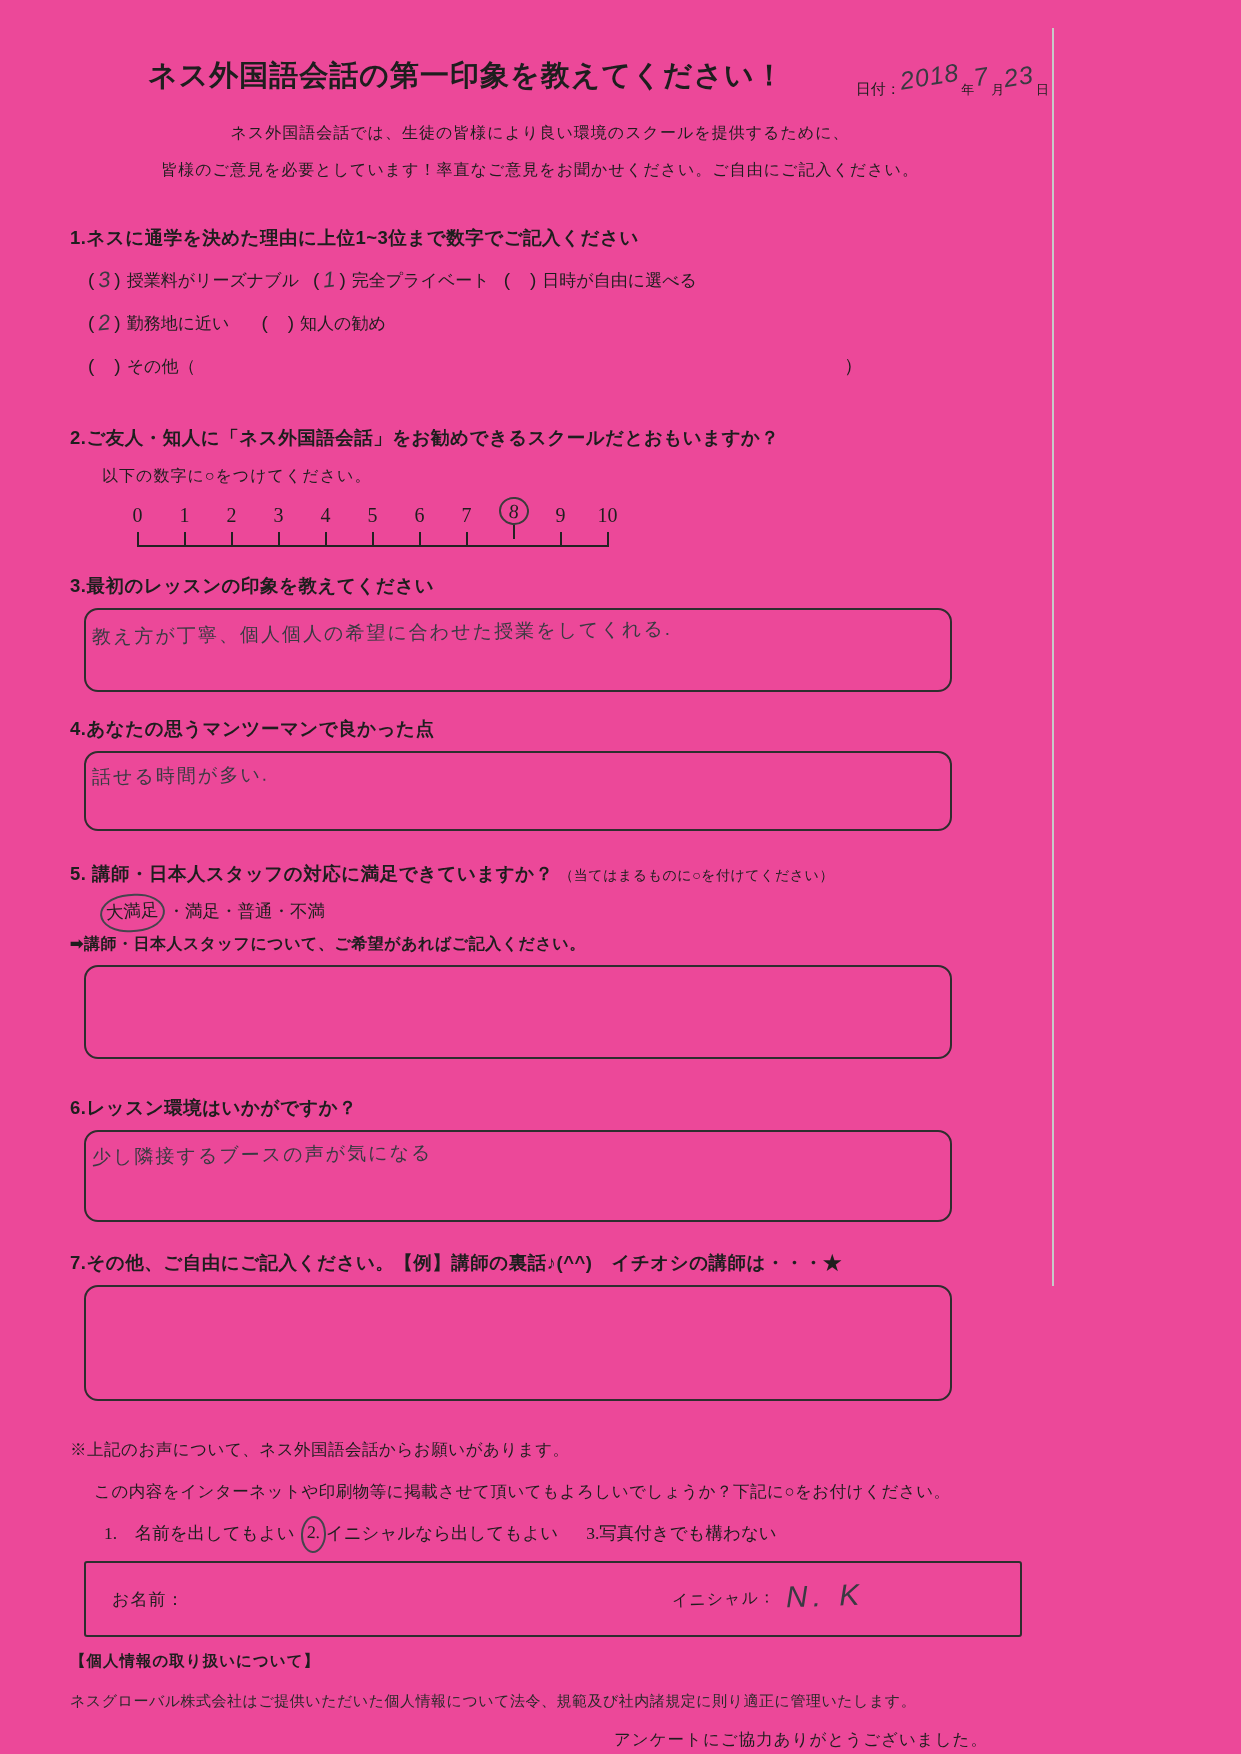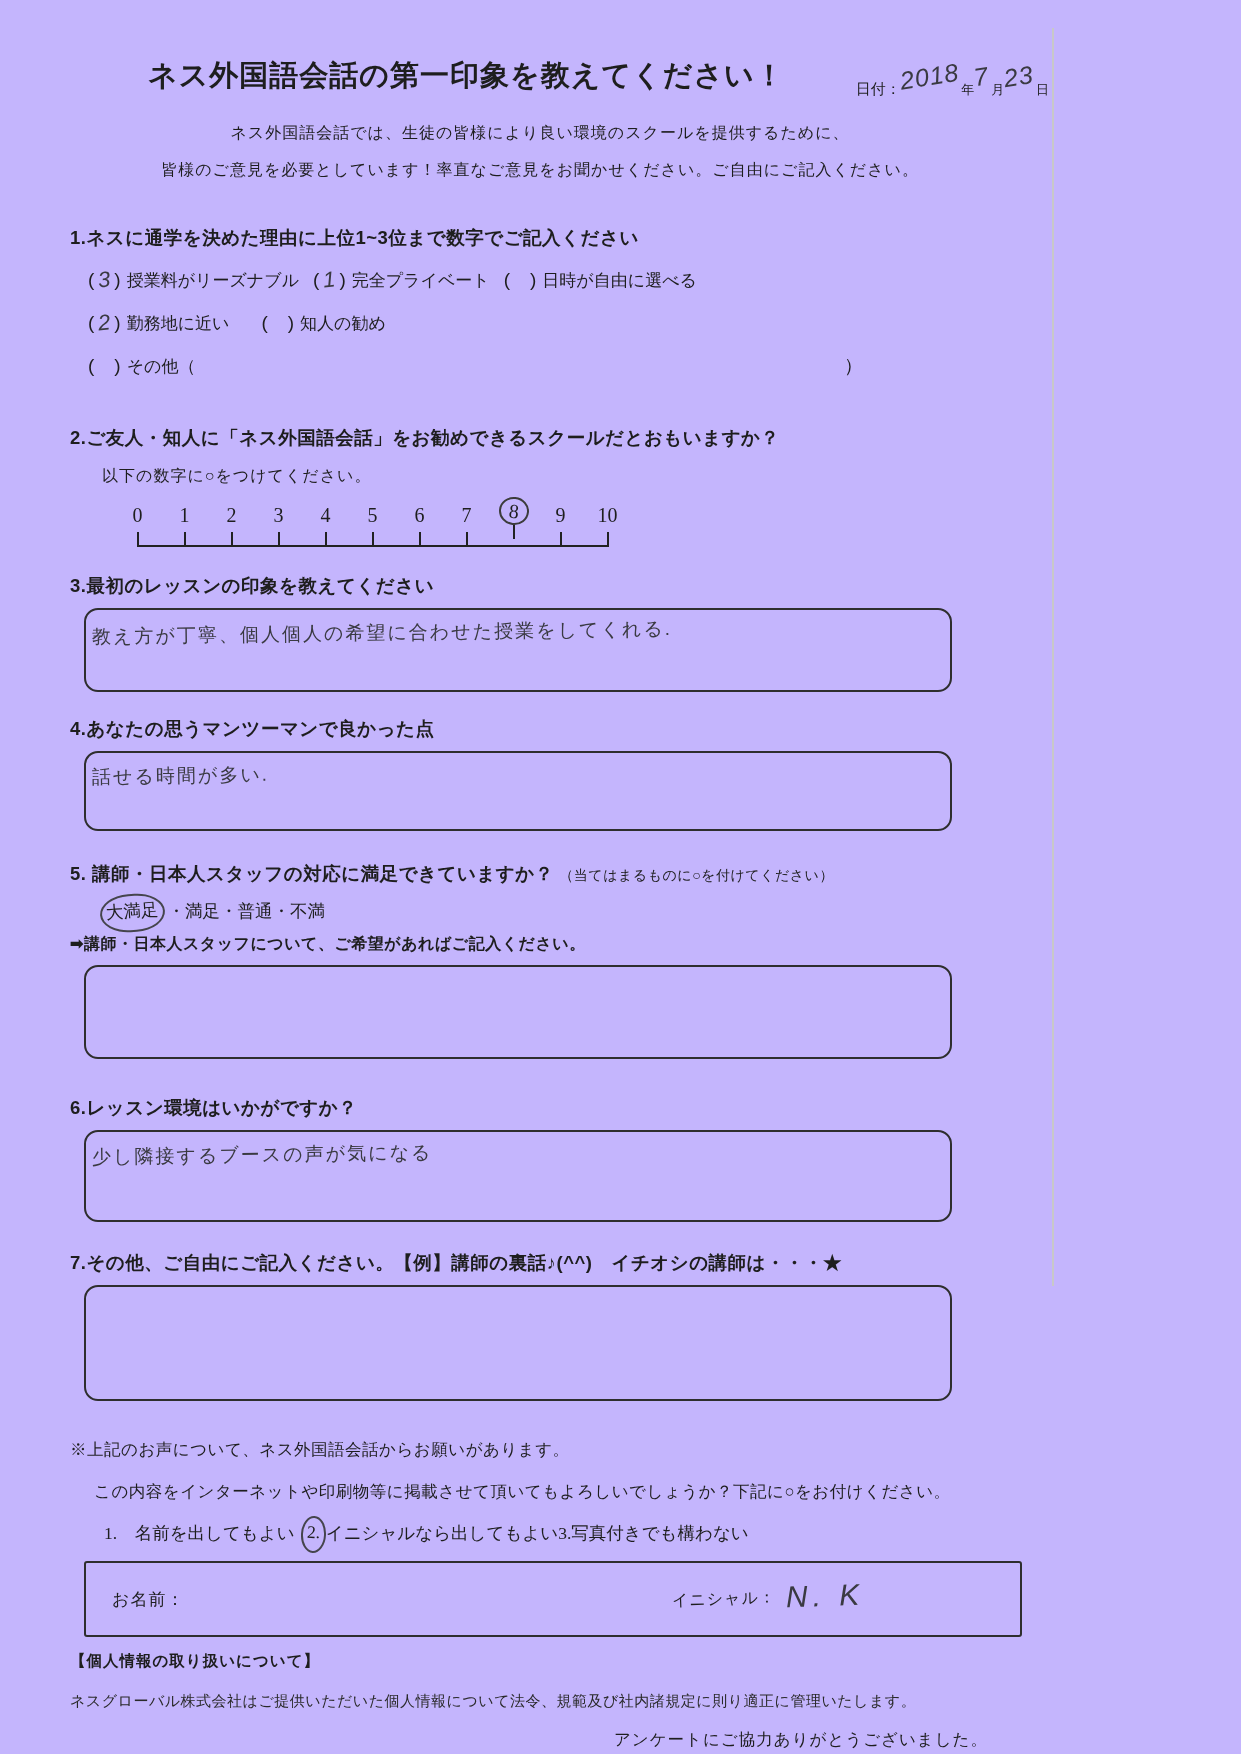--- a/index.html
+++ b/index.html
@@ -1,20 +1,20 @@
 <!DOCTYPE html>
 <html><head>
 <meta charset="utf-8">
 <style>
   * { margin:0; padding:0; box-sizing:border-box; }
   html,body { background:#ffffff; }
   .sheet {
     position:relative;
     width:1241px; height:1754px;
-    background:#c4b5fd;
+    background:#ec4899;
     color:#1e1e1e;
     font-family:"Liberation Sans", sans-serif;
     overflow:hidden;
   }
   .scan-line {
     position:absolute; left:1052px; top:28px; width:2px; height:1258px;
     background:#c8c8c8;
   }
   .content { position:absolute; left:70px; top:56px; width:940px; }
 
@@ -78,21 +78,21 @@
   .q6-box { height:92px; }
   .q7-title { margin-top:28px; }
   .q7-box { height:116px; }
 
   
   .pub-note { margin-top:38px; font-family:"Liberation Serif", serif; font-size:16.5px; letter-spacing:0.5px; }
   .pub-question { margin:20px 0 0 24px; font-family:"Liberation Serif", serif; font-size:16.5px; letter-spacing:0.5px; }
   .pub-options { margin:18px 0 0 34px; font-family:"Liberation Serif", serif; font-size:17.5px; display:flex; align-items:center; }
   .pub-opt1 { margin-right:6px; }
   .circle-num { display:inline-block; border:2px solid #45454d; border-radius:50%; padding:4px 4px 8px 4px; margin:-6px 0 -8px 0; transform:rotate(3deg); }
-  .pub-opt3 { }
+  .pub-opt3 { margin-left:28px; }
 
   
   .name-box {
     border:2px solid #2e2e2e; border-radius:3px;
     width:938px; height:76px; margin:16px 0 0 14px;
     display:flex; align-items:center; padding:8px 26px;
   }
   .name-label { font-family:"Liberation Serif", serif; font-size:17px; letter-spacing:1px; }
   .initial-wrap { margin-left:auto; margin-right:130px; display:flex; align-items:center; }
   .initial-label { font-family:"Liberation Serif", serif; font-size:16px; letter-spacing:1px; transform:rotate(-2deg); }

